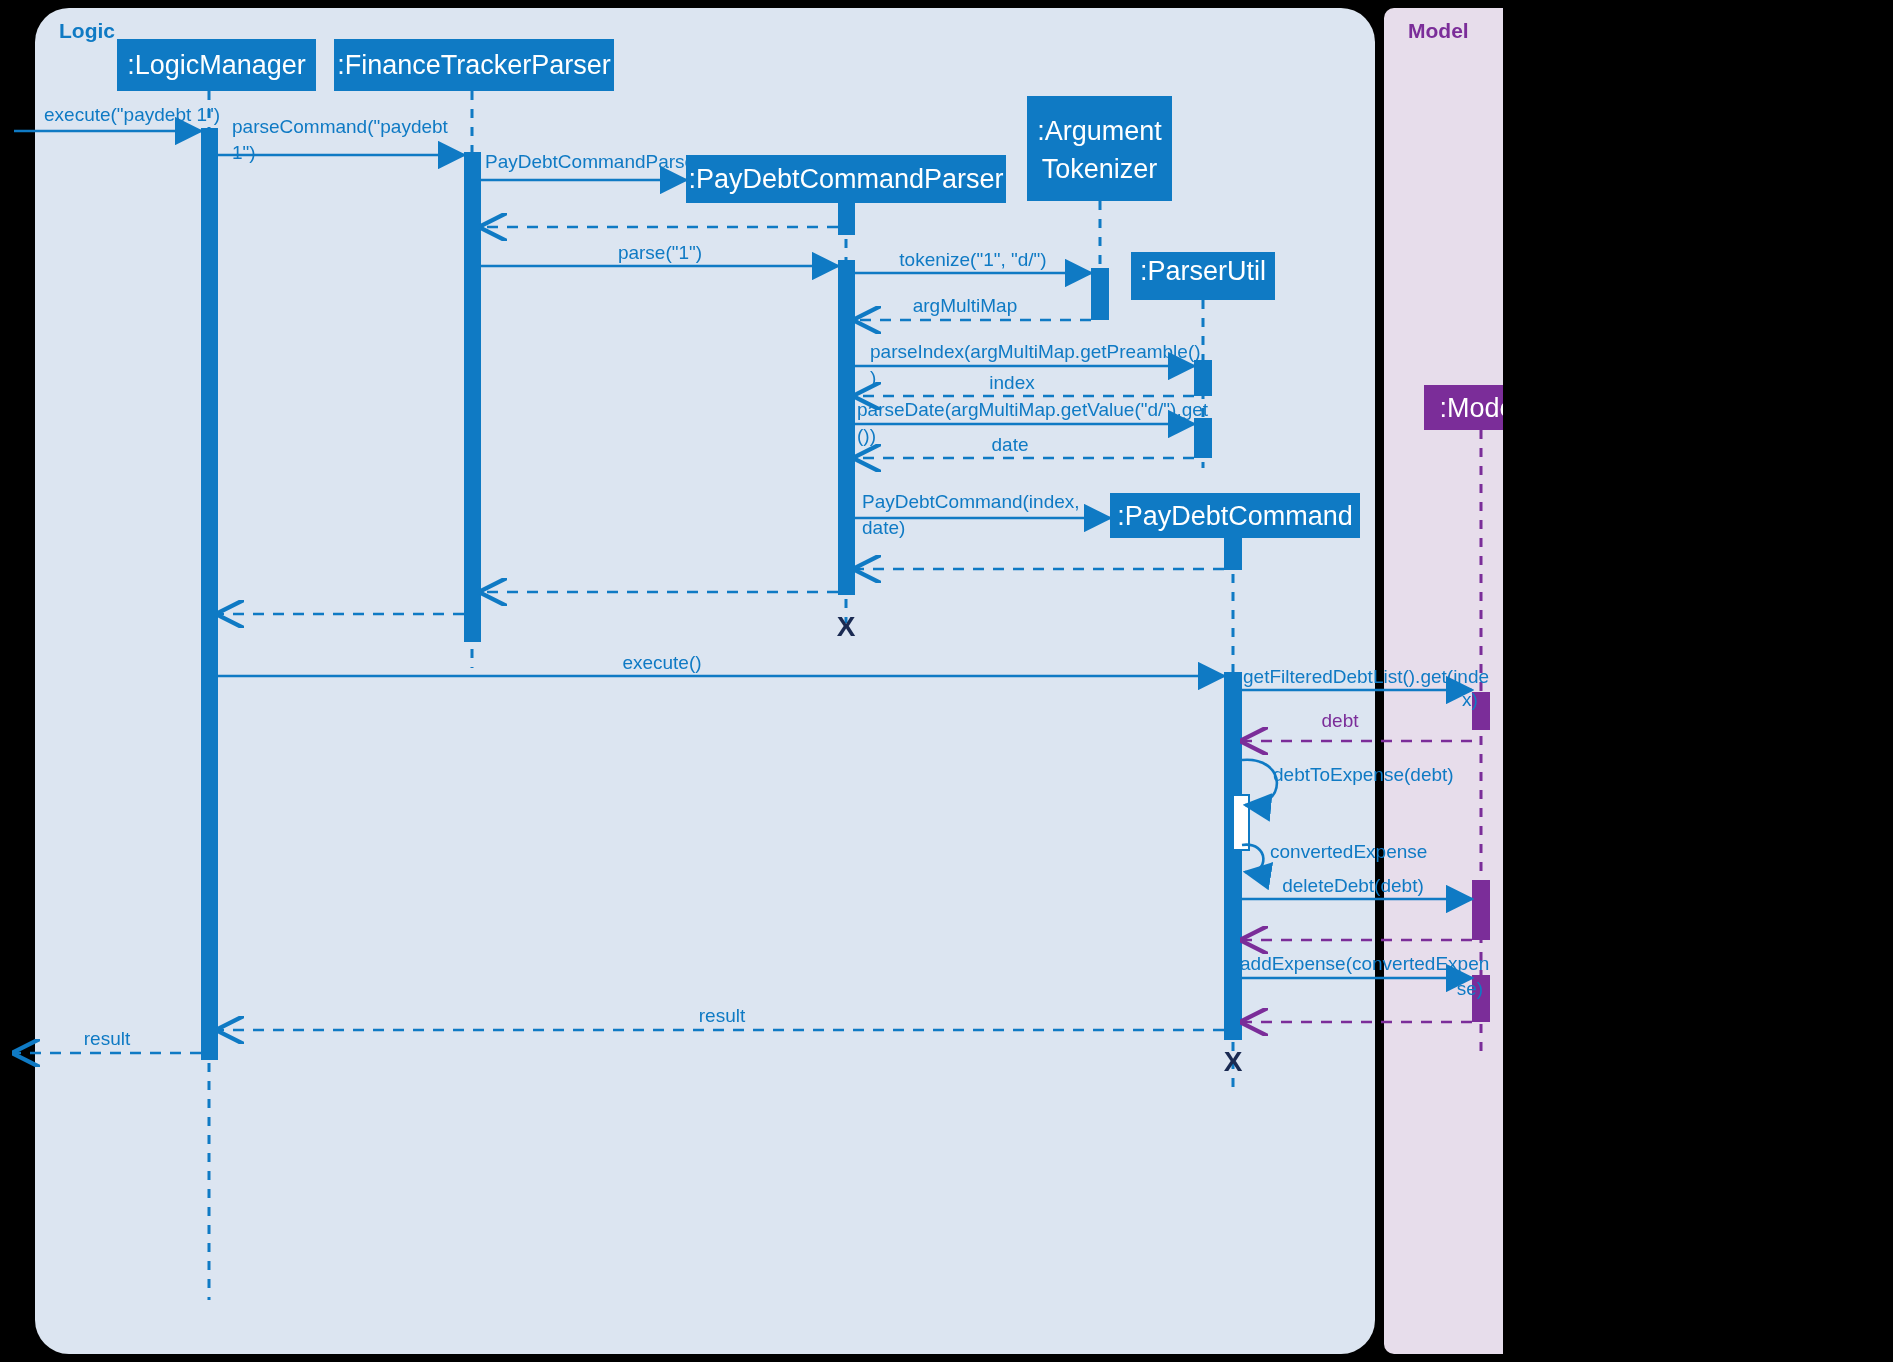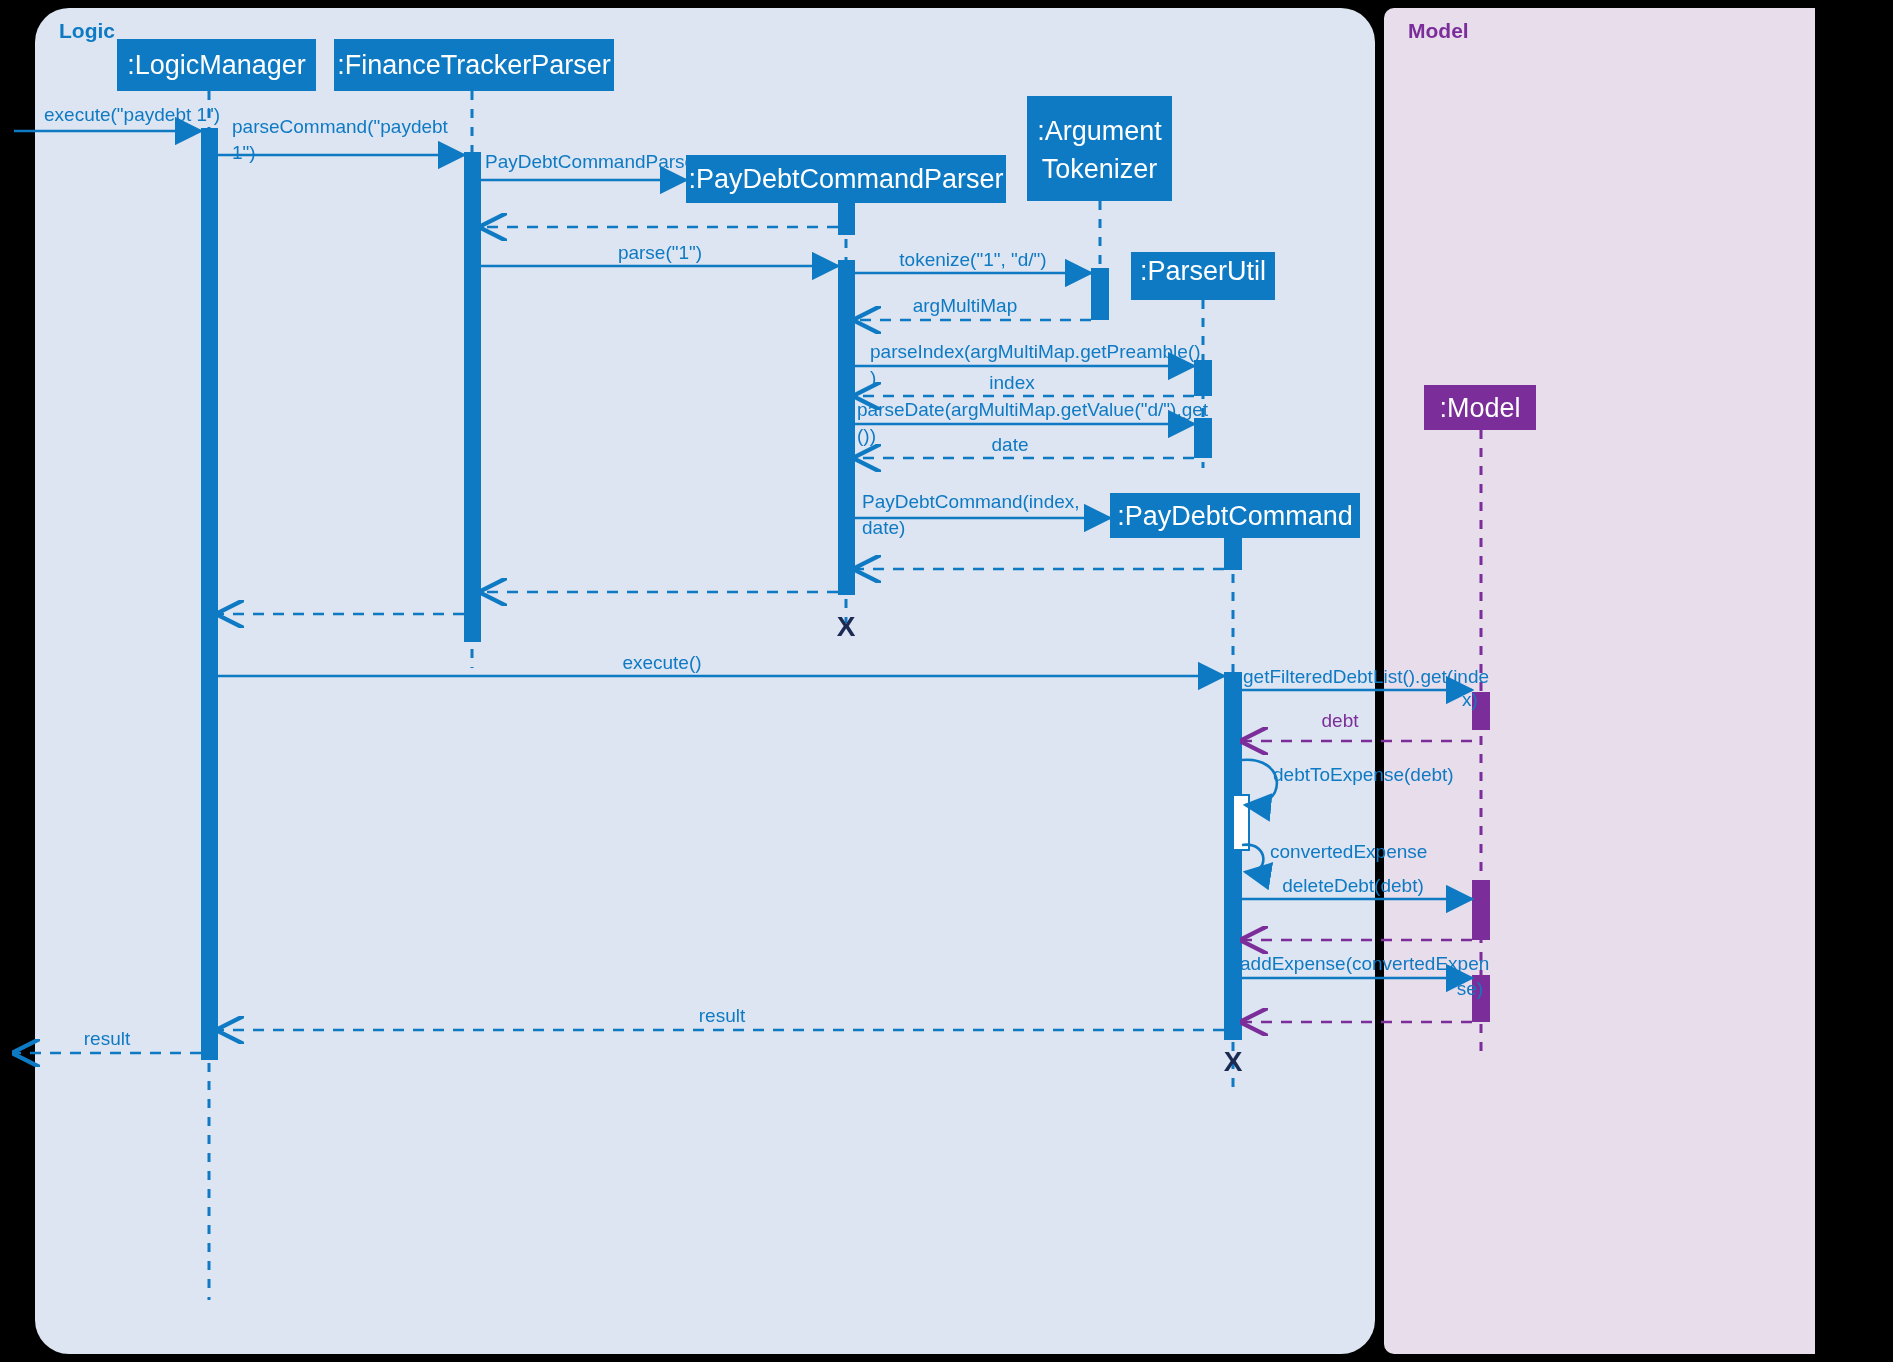--- a/index.html
+++ b/index.html
@@ -1,16 +1,16 @@
 <!DOCTYPE html>
 <html><head>
 <meta charset="utf-8">
 <style>
   html,body{margin:0;padding:0;background:#000;}
-  #stage{position:relative;width:1815px;height:1362px;background:#000;overflow:hidden;
+  #stage{position:relative;width:1503px;height:1362px;background:#000;overflow:hidden;
          font-family:"Liberation Sans","DejaVu Sans",sans-serif;}
   svg{display:block;}
   text{font-family:"Liberation Sans","DejaVu Sans",sans-serif;}
 </style>
 </head>
 <body>
 
 <div id="stage">
   <svg id="diagram" width="1893" height="1362" xmlns="http://www.w3.org/2000/svg">
     <defs>

